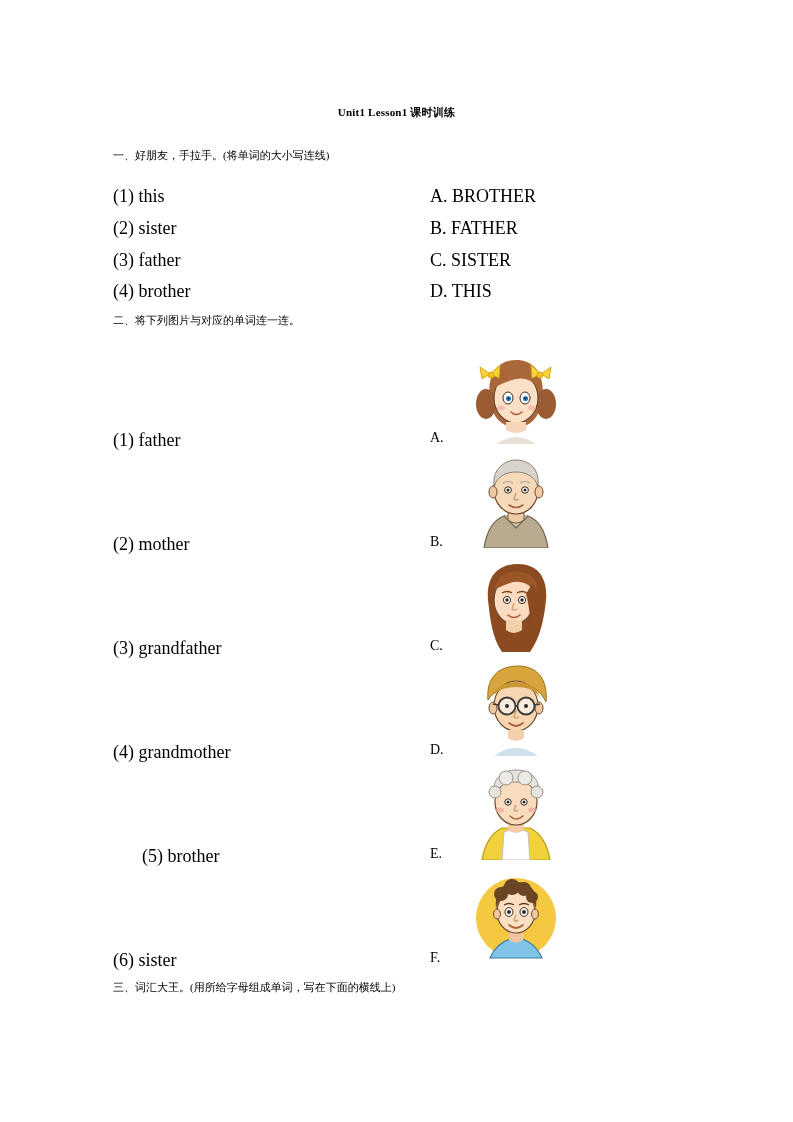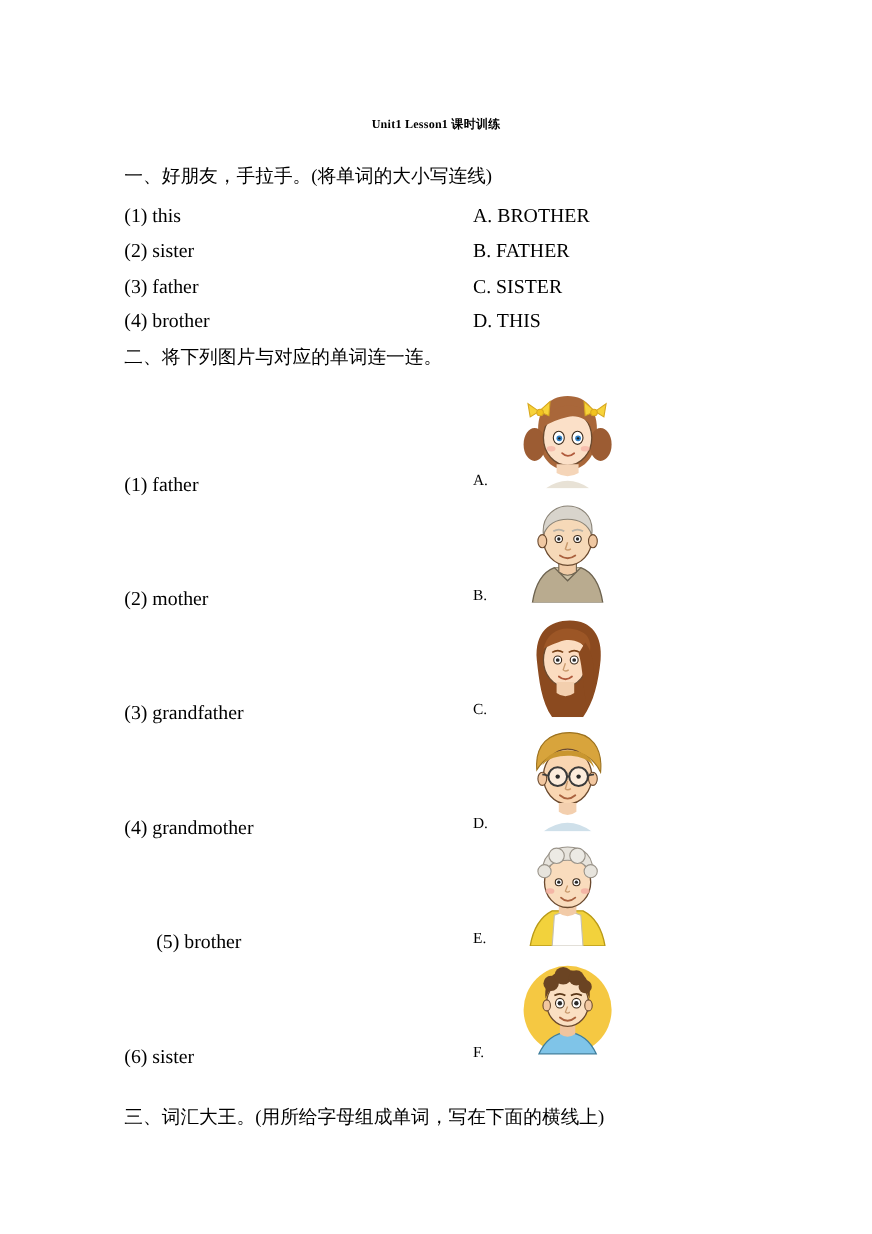--- a/index.html
+++ b/index.html
@@ -30,21 +30,21 @@
     width: 793px;
     text-align: center;
     font-size: 11px;
     font-weight: bold;
     font-family: "Liberation Serif", serif;
     letter-spacing: 0.2px;
   }
   .section-heading {
     position: absolute;
     left: 113px;
-    font-size: 17px;
+    font-size: 11px;
     font-family: "Liberation Serif", serif;
     white-space: nowrap;
   }
   .item-text {
     position: absolute;
     font-size: 18px;
     font-family: "Liberation Serif", serif;
     white-space: nowrap;
   }
   .col-left { left: 113px; }
@@ -76,21 +76,21 @@
   .pic-box {
     position: absolute;
     left: 468px;
     width: 96px;
     height: 96px;
     overflow: hidden;
   }
   .pic-box svg { display: block; }
 
   
-  .sec3 { top: 1004px; }
+  .sec3 { top: 980px; }
 </style>
 </head>
 <body>
 
 <div class="page">
 
   <div class="doc-title">Unit1 Lesson1 课时训练</div>
 
   <div class="section-heading" style="top:148px;">一、好朋友，手拉手。(将单词的大小写连线)</div>
 

